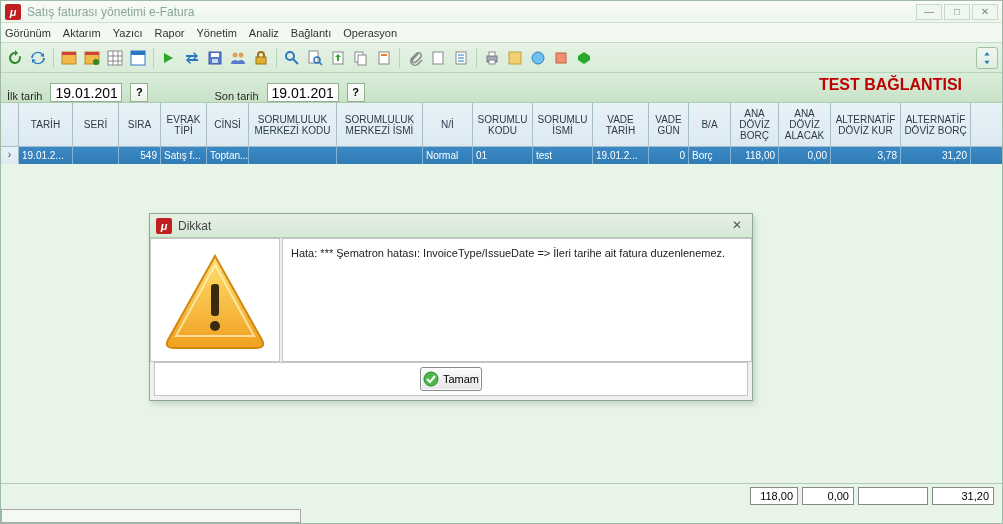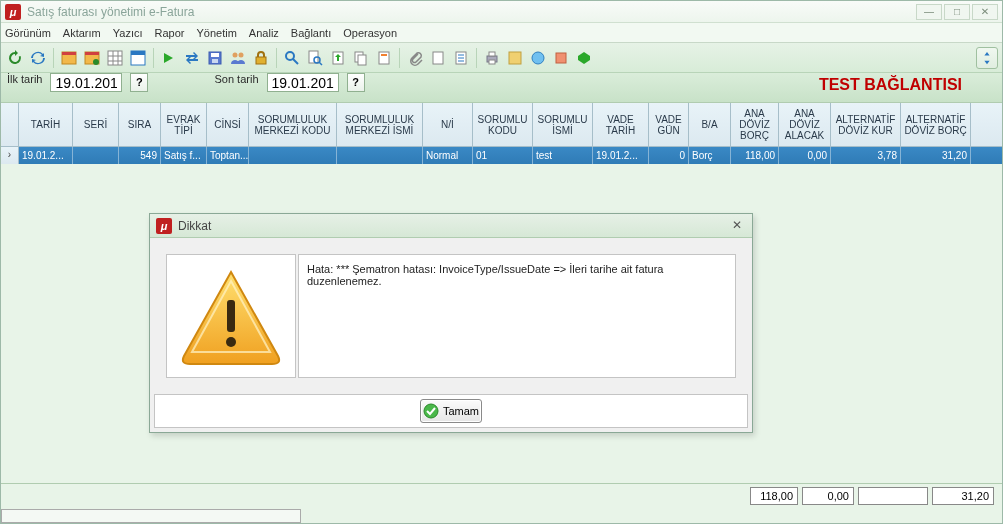--- a/index.html
+++ b/index.html
@@ -94,21 +94,21 @@
     border-radius: 3px;
     display: flex; align-items: center; justify-content: center;
   }
 
   
   .filterbar {
     height: 30px;
     background: linear-gradient(#daedda, #c8e2c8);
     border-bottom: 1px solid #b0ccb0;
     display: flex;
-    align-items: flex-start;
+    align-items: flex-end;
     padding: 0 6px;
     gap: 8px;
     position: relative;
   }
   .filterbar label { color: #2a2a2a; }
   .date-input {
     border: 1px solid #90b090;
     background: #fff;
     height: 19px;
     width: 72px;
@@ -267,21 +267,21 @@
   .dialog-title .dtitle { flex: 1; }
   .dialog-title .close {
     width: 18px; height: 16px;
     text-align: center;
     color: #555;
     font-size: 12px;
     line-height: 14px;
   }
   .dialog-body {
     display: flex;
-    padding: 16px;
+    padding: 0;
     gap: 2px;
     background: #f0f0f0;
   }
   .dialog-icon-panel {
     width: 130px;
     height: 124px;
     border: 1px solid #c4c4c4;
     background: #fff;
     display: flex;
     align-items: center;

